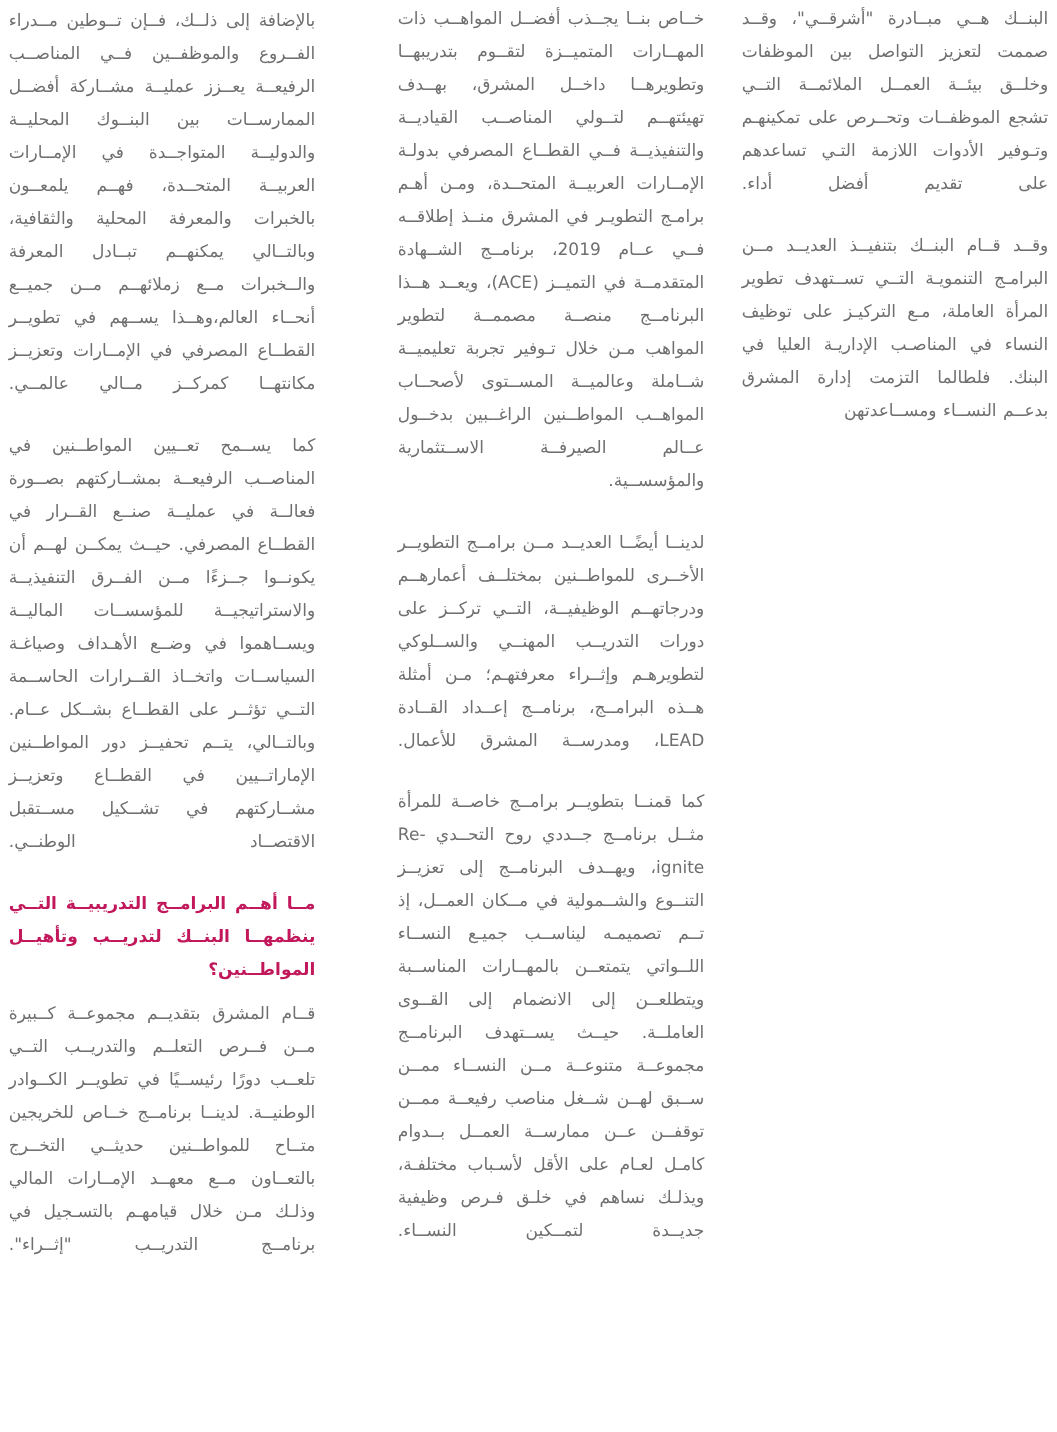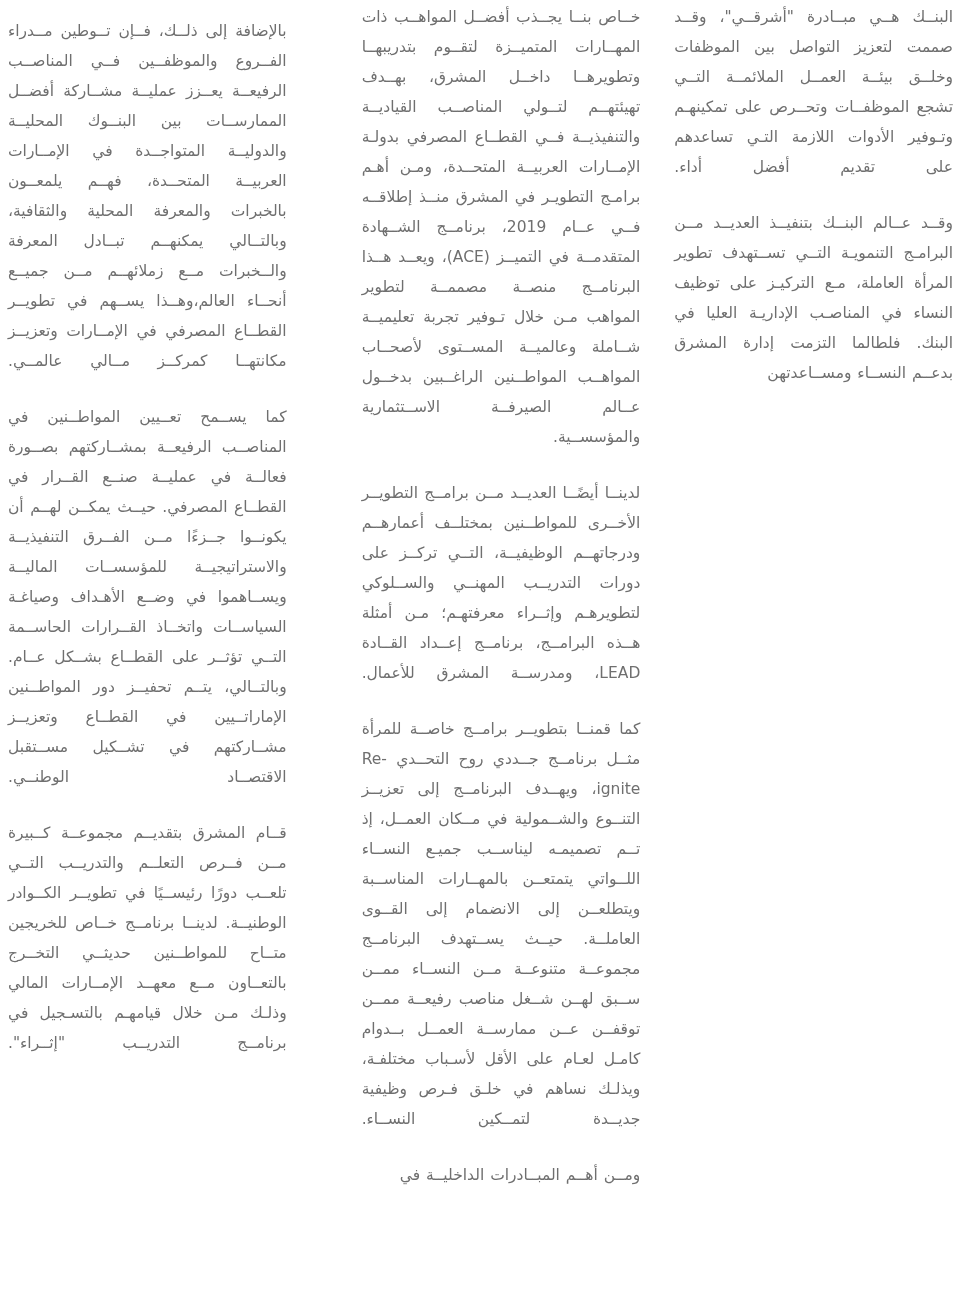--- a/index.html
+++ b/index.html
@@ -32,21 +32,21 @@
   }
   .col {
     flex: 1 1 0;
     min-width: 0;
     direction: rtl;
     text-align: justify;
     text-align-last: justify;
   }
   .col-1 { padding-top: 2px; }
   .col-2 { padding-top: 2px; margin-left: 41px; }
-  .col-3 { padding-top: 16px; }
+  .col-3 { padding-top: 4px; }
 
   p {
     margin: 0 0 26px 0;
     font-size: 15.5px;
     line-height: 30px;
     letter-spacing: 0px;
     word-spacing: 1px;
     color: #6f6f6f;
     text-align: justify;
     text-align-last: justify;
@@ -65,30 +65,30 @@
   }
 </style>
 </head>
 <body>
 
 <div class="page">
   <div class="columns">
 
     <div class="col col-1">
       <p>البنــك هــي مبــادرة "أشرقــي"، وقــد صممت لتعزيز التواصل بين الموظفات وخلــق بيئــة العمــل الملائمــة التــي تشجع الموظفــات وتحــرص على تمكينهـم وتـوفير الأدوات اللازمة التـي تساعدهم على تقديم أفضل أداء.</p>
-      <p class="last-left">وقــد عــالم البنــك بتنفيــذ العديــد مــن البرامـج التنمويـة التــي تســتهدف تطوير المرأة العاملة، مـع التركيـز على توظيف النساء في المناصـب الإداريـة العليا في البنك. فلطالما التزمت إدارة المشرق بدعــم النســاء ومســاعدتهن</p>
+      <p class="last-left">وقــد قــام البنــك بتنفيــذ العديــد مــن البرامـج التنمويـة التــي تســتهدف تطوير المرأة العاملة، مـع التركيـز على توظيف النساء في المناصـب الإداريـة العليا في البنك. فلطالما التزمت إدارة المشرق بدعــم النســاء ومســاعدتهن</p>
     </div>
 
     <div class="col col-2">
       <p>خــاص بنــا يجــذب أفضــل المواهــب ذات المهــارات المتميــزة لتقــوم بتدريبهــا وتطويرهــا داخــل المشرق، بهــدف تهيئتهــم لتــولي المناصــب القياديــة والتنفيذيــة فــي القطــاع المصرفي بدولـة الإمــارات العربيــة المتحــدة، ومـن أهـم برامـج التطويـر في المشرق منــذ إطلاقــه فــي عــام 2019، برنامــج الشــهادة المتقدمــة في التميــز (ACE)، ويعــد هــذا البرنامــج منصــة مصممــة لتطوير المواهب مـن خلال تـوفير تجربة تعليميــة شــاملة وعالميــة المســتوى لأصحــاب المواهــب المواطــنين الراغــبين بدخــول عــالم الصيرفــة الاســتثمارية والمؤسســية.</p>
       <p>لدينــا أيضًــا العديــد مــن برامــج التطويــر الأخــرى للمواطــنين بمختلــف أعمارهــم ودرجاتهــم الوظيفيــة، التــي تركــز على دورات التدريــب المهنــي والســلوكي لتطويرهـم وإثــراء معرفتهـم؛ مـن أمثلة هــذه البرامــج، برنامــج إعــداد القــادة LEAD، ومدرســة المشرق للأعمال.</p>
       <p>كما قمنــا بتطويــر برامــج خاصــة للمرأة مثــل برنامــج جــددي روح التحــدي -Re ignite، ويهــدف البرنامــج إلى تعزيــز التنــوع والشــمولية في مــكان العمــل، إذ تــم تصميمـه ليناســب جميـع النســاء اللــواتي يتمتعــن بالمهــارات المناســبة ويتطلعــن إلى الانضمام إلى القــوى العاملــة. حيــث يســتهدف البرنامــج مجموعــة متنوعــة مــن النســاء ممــن ســبق لهــن شــغل مناصب رفيعــة ممــن توقفــن عــن ممارســة العمــل بــدوام كامـل لعـام على الأقل لأسـباب مختلفـة، ويذلـك نساهم في خلـق فـرص وظيفية جديــدة لتمــكين النســاء.</p>
-      <p class="last-left">ومــن أهــم المبــادرات الداخليــة في</p>
     </div>
 
     <div class="col col-3">
       <p>بالإضافة إلى ذلــك، فــإن تــوطين مــدراء الفــروع والموظفــين فــي المناصــب الرفيعــة يعــزز عمليــة مشــاركة أفضــل الممارســات بين البنــوك المحليــة والدوليــة المتواجــدة في الإمــارات العربيــة المتحــدة، فهــم يلمعــون بالخبرات والمعرفة المحلية والثقافية، وبالتــالي يمكنهــم تبــادل المعرفة والــخبرات مــع زملائهــم مــن جميــع أنحــاء العالم،وهــذا يســهم في تطويــر القطــاع المصرفي في الإمــارات وتعزيــز مكانتهــا كمركــز مــالي عالمــي.</p>
       <p>كما يســمح تعــيين المواطــنين في المناصــب الرفيعــة بمشــاركتهم بصــورة فعالــة في عمليــة صنــع القــرار في القطــاع المصرفي. حيــث يمكــن لهــم أن يكونــوا جــزءًا مــن الفــرق التنفيذيــة والاستراتيجيــة للمؤسســات الماليــة ويســاهموا في وضــع الأهـداف وصياغـة السياســات واتخــاذ القــرارات الحاســمة التــي تؤثــر على القطــاع بشــكل عــام. وبالتــالي، يتــم تحفيــز دور المواطــنين الإماراتــيين في القطــاع وتعزيــز مشــاركتهم في تشــكيل مســتقبل الاقتصــاد الوطنــي.</p>
+      <p class="heading">مــا أهــم البرامــج التدريبيــة التــي ينظمهــا البنــك لتدريــب وتأهيــل المواطــنين؟</p>
       <p>قــام المشرق بتقديــم مجموعــة كــبيرة مــن فــرص التعلــم والتدريــب التــي تلعــب دورًا رئيســيًا في تطويــر الكــوادر الوطنيــة. لدينــا برنامــج خــاص للخريجين متــاح للمواطــنين حديثــي التخــرج بالتعــاون مــع معهــد الإمــارات المالي وذلـك مـن خلال قيامهـم بالتسـجيل في برنامــج التدريــب "إثــراء".</p>
     </div>
 
   </div>
 </div>
 
 </body></html>

